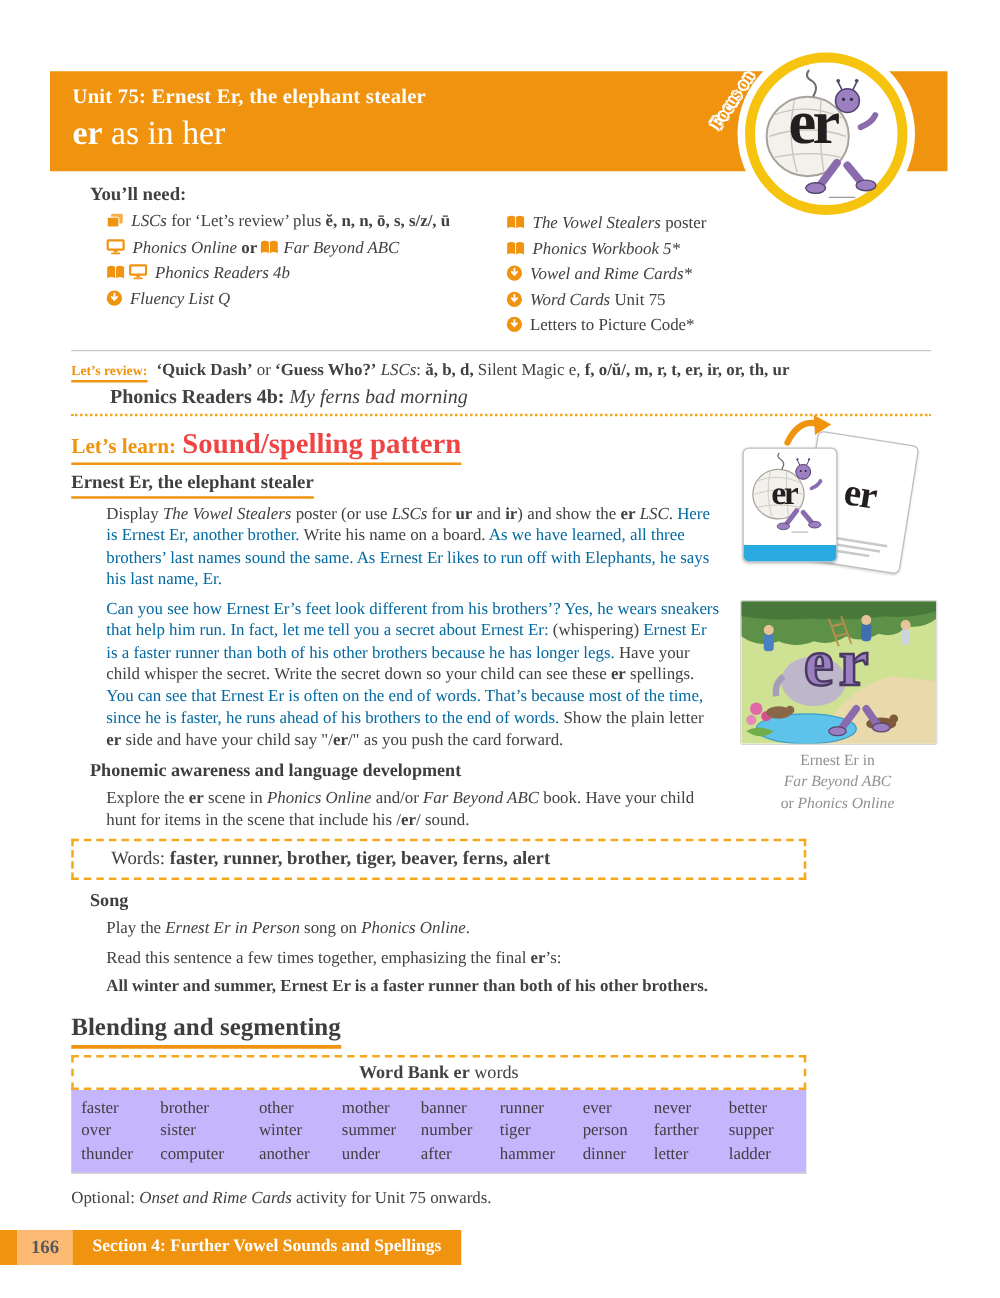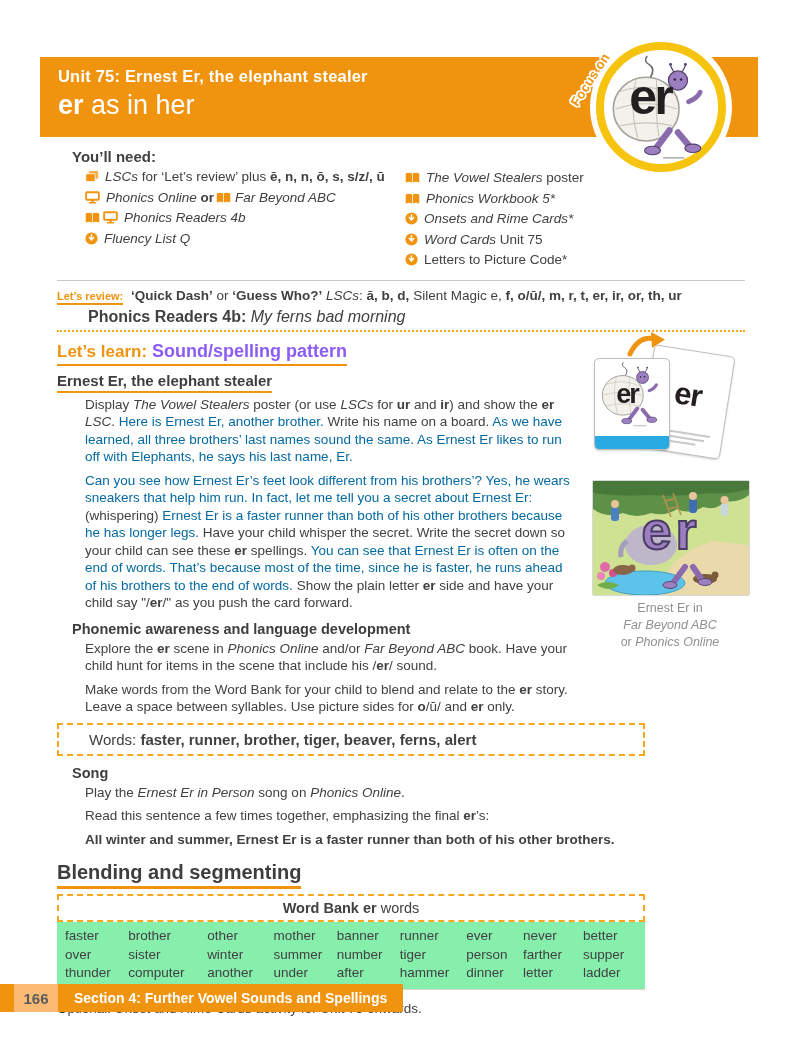--- a/index.html
+++ b/index.html
@@ -1,17 +1,17 @@
 <!DOCTYPE html>
 <html><head>
 <meta charset="utf-8">
 <style>
   html,body{margin:0;padding:0;background:#ffffff;}
   .page{position:relative;width:800px;height:1038px;background:#fff;overflow:hidden;
-        font-family:Liberation Sans, sans-serif;color:#414042;}
+        font-family:Liberation Serif, serif;color:#414042;}
 
   
   .header-bar{position:absolute;left:40px;top:57px;width:718px;height:80px;background:#f0930f;}
   .header-inner{padding:10px 0 0 18px;color:#fff;}
   .unit-line{font-size:16.5px;font-weight:bold;letter-spacing:.2px;}
   .sound-line{font-size:27px;margin-top:4px;}
   .sound-line .big-er{font-weight:bold;}
   .focus-label{position:absolute;left:560px;top:72px;transform:rotate(-57deg);
     font-size:13px;font-weight:bold;color:#f0930f;z-index:6;letter-spacing:.3px;
     text-shadow:-1px -1px 0 #fff,1px -1px 0 #fff,-1px 1px 0 #fff,1px 1px 0 #fff,2px 0 0 #fff,-2px 0 0 #fff,0 2px 0 #fff,0 -2px 0 #fff;}
@@ -34,41 +34,41 @@
   .inline-icon{display:inline-flex;vertical-align:-2px;margin:0 4px 0 2px;}
   .divider{border:none;border-top:1px solid #c8c8c8;width:688px;margin:8px 0 0 0;}
   .dotted-divider{border:none;border-top:2px dotted #f6a81c;width:688px;margin:4px 0 0 0;}
 
   .review-block{margin-top:6px;font-size:13.5px;line-height:18px;white-space:nowrap;}
   .review-label{color:#f0930f;font-weight:bold;font-size:11px;border-bottom:2px solid #f0930f;padding-bottom:1px;margin-right:4px;}
   .review-line2{margin:3px 0 0 31px;white-space:nowrap;}
 
   .learn-heading{margin-top:9px;width:fit-content;border-bottom:2.5px solid #f0930f;padding-bottom:2px;}
   .learn-label{color:#f0930f;font-weight:bold;font-size:17px;margin-right:5px;}
-  .learn-title{font-size:18px;font-weight:bold;color:#8b5cf6;}
+  .learn-title{font-size:23px;font-weight:bold;color:#ef4444;}
   .story-heading{margin-top:6px;width:fit-content;font-size:15px;font-weight:bold;color:#3e3d40;
     border-bottom:2.5px solid #f0930f;padding-bottom:2px;}
 
   .para{margin:3px 0 0 28px;width:492px;font-size:13.5px;line-height:17.5px;}
   .para + .para{margin-top:6px;}
   .sub-heading{margin:9px 0 0 15px;}
   .st-b{font-weight:bold;}
   .st-i{font-style:italic;}
   .st-blue{color:#0369a1;}
 
   .words-box{margin-top:7px;border:2px dashed #f6a81c;padding:5px 8px 5px 30px;
     font-size:15px;line-height:19px;background:#fff;}
   .wd-sentence{margin:6px 0 0 28px;font-size:13.5px;line-height:17.5px;}
 
   .blending-heading{margin-top:13px;width:fit-content;font-size:20px;font-weight:bold;color:#3e3d40;
     border-bottom:3px solid #f0930f;padding-bottom:2px;}
   .wordbank{margin-top:5px;width:588px;}
   .wb-header{border:2px dashed #f6a81c;background:#fff;text-align:center;
     font-size:14.5px;padding:3px 0;line-height:18px;}
-  .wb-body{background:#86efac;display:grid;grid-template-columns:1fr 1.25fr 1.05fr 1fr 1fr 1.05fr 0.9fr 0.95fr 0.95fr;
+  .wb-body{background:#c4b5fd;display:grid;grid-template-columns:1fr 1.25fr 1.05fr 1fr 1fr 1.05fr 0.9fr 0.95fr 0.95fr;
     padding:5px 2px 6px 8px;border-bottom:1px solid #d9d5cb;}
   .wb-cell{font-size:13.5px;line-height:18.5px;white-space:nowrap;}
   .optional-note{margin-top:11px;font-size:13.5px;}
 
   
   .card{position:absolute;background:#fff;border:1px solid #bfbfbf;border-radius:5px;box-shadow:0 1px 2px rgba(0,0,0,.18);}
   .card-back{left:646px;top:350px;width:80px;height:102px;transform:rotate(9deg);z-index:1;}
   .card-back-letters{display:block;text-align:center;margin-top:26px;font-size:31px;font-weight:bold;color:#231f20;letter-spacing:-1px;}
   .card-back-lines{position:absolute;left:0;right:0;bottom:9px;display:flex;flex-direction:column;align-items:center;gap:3px;}
   .card-back-lines i{display:block;height:2px;background:#c9c9c9;}
@@ -194,21 +194,21 @@
             </span>
             <span><span class="st-i">Phonics Workbook 5*</span></span>
           </div>
           <div class="need-item">
             <span class="need-icons">
               <span class=""><svg width="13" height="13" viewBox="0 0 16 16">
                   <circle cx="8" cy="8" r="7.5" fill="#f0930f"></circle>
                   <path d="M8 3.5 L8 9.2 M5.4 6.8 L8 9.8 L10.6 6.8" stroke="#fff" stroke-width="1.8" fill="none" stroke-linecap="round" stroke-linejoin="round"></path>
                 </svg></span>
             </span>
-            <span><span class="st-i">Onsets and Rime Cards*</span></span>
+            <span><span class="st-i">Vowel and Rime Cards*</span></span>
           </div>
           <div class="need-item">
             <span class="need-icons">
               <span class=""><svg width="13" height="13" viewBox="0 0 16 16">
                   <circle cx="8" cy="8" r="7.5" fill="#f0930f"></circle>
                   <path d="M8 3.5 L8 9.2 M5.4 6.8 L8 9.8 L10.6 6.8" stroke="#fff" stroke-width="1.8" fill="none" stroke-linecap="round" stroke-linejoin="round"></path>
                 </svg></span>
             </span>
             <span><span class="st-i">Word Cards</span><span> Unit 75</span></span>
           </div>
@@ -237,21 +237,20 @@
     <div class="learn-heading">
       <span class="learn-label">Let’s learn:</span><span class="learn-title">Sound/spelling pattern</span>
     </div>
 
     <div class="story-heading">Ernest Er, the elephant stealer</div>
     <div class="para"><span>Display </span><span class="st-i">The Vowel Stealers</span><span> poster (or use </span><span class="st-i">LSCs</span><span> for </span><span class="st-b">ur</span><span> and </span><span class="st-b">ir</span><span>) and show the </span><span class="st-b">er</span><span> </span><span class="st-i">LSC</span><span>. </span><span class="st-blue">Here is Ernest Er, another brother.</span><span> Write his name on a board. </span><span class="st-blue">As we have learned, all three brothers’ last names sound the same. As Ernest Er likes to run off with Elephants, he says his last name, Er.</span></div>
     <div class="para"><span class="st-blue">Can you see how Ernest Er’s feet look different from his brothers’? Yes, he wears sneakers that help him run. In fact, let me tell you a secret about Ernest Er: </span><span>(whispering) </span><span class="st-blue">Ernest Er is a faster runner than both of his other brothers because he has longer legs.</span><span> Have your child whisper the secret. Write the secret down so your child can see these </span><span class="st-b">er</span><span> spellings. </span><span class="st-blue">You can see that Ernest Er is often on the end of words. That’s because most of the time, since he is faster, he runs ahead of his brothers to the end of words.</span><span> Show the plain letter </span><span class="st-b">er</span><span> side and have your child say "/</span><span class="st-b">er</span><span>/" as you push the card forward.</span></div>
 
     <div class="h-small sub-heading">Phonemic awareness and language development</div>
     <div class="para"><span>Explore the </span><span class="st-b">er</span><span> scene in </span><span class="st-i">Phonics Online</span><span> and/or </span><span class="st-i">Far Beyond ABC</span><span> book. Have your child hunt for items in the scene that include his /</span><span class="st-b">er</span><span>/ sound.</span></div>
-    <div class="para"><span>Make words from the Word Bank for your child to blend and relate to the </span><span class="st-b">er</span><span> story. Leave a space between syllables. Use picture sides for </span><span class="st-b">o</span><span>/ŭ/ and </span><span class="st-b">er</span><span> only.</span></div>
 
     <div class="words-box"><span>Words: </span><span class="st-b">faster, runner, brother, tiger, beaver, ferns, alert</span></div>
 
     <div class="h-small sub-heading">Song</div>
     <div class="para"><span>Play the </span><span class="st-i">Ernest Er in Person</span><span> song on </span><span class="st-i">Phonics Online</span><span>.</span></div>
 
     <div class="para"><span>Read this sentence a few times together, emphasizing the final </span><span class="st-b">er</span><span>’s:</span></div>
     <div class="wd-sentence"><span class="st-b">All winter and summer, Ernest Er is a faster runner than both of his other brothers.</span></div>
 
     <div class="blending-heading">Blending and segmenting</div>

